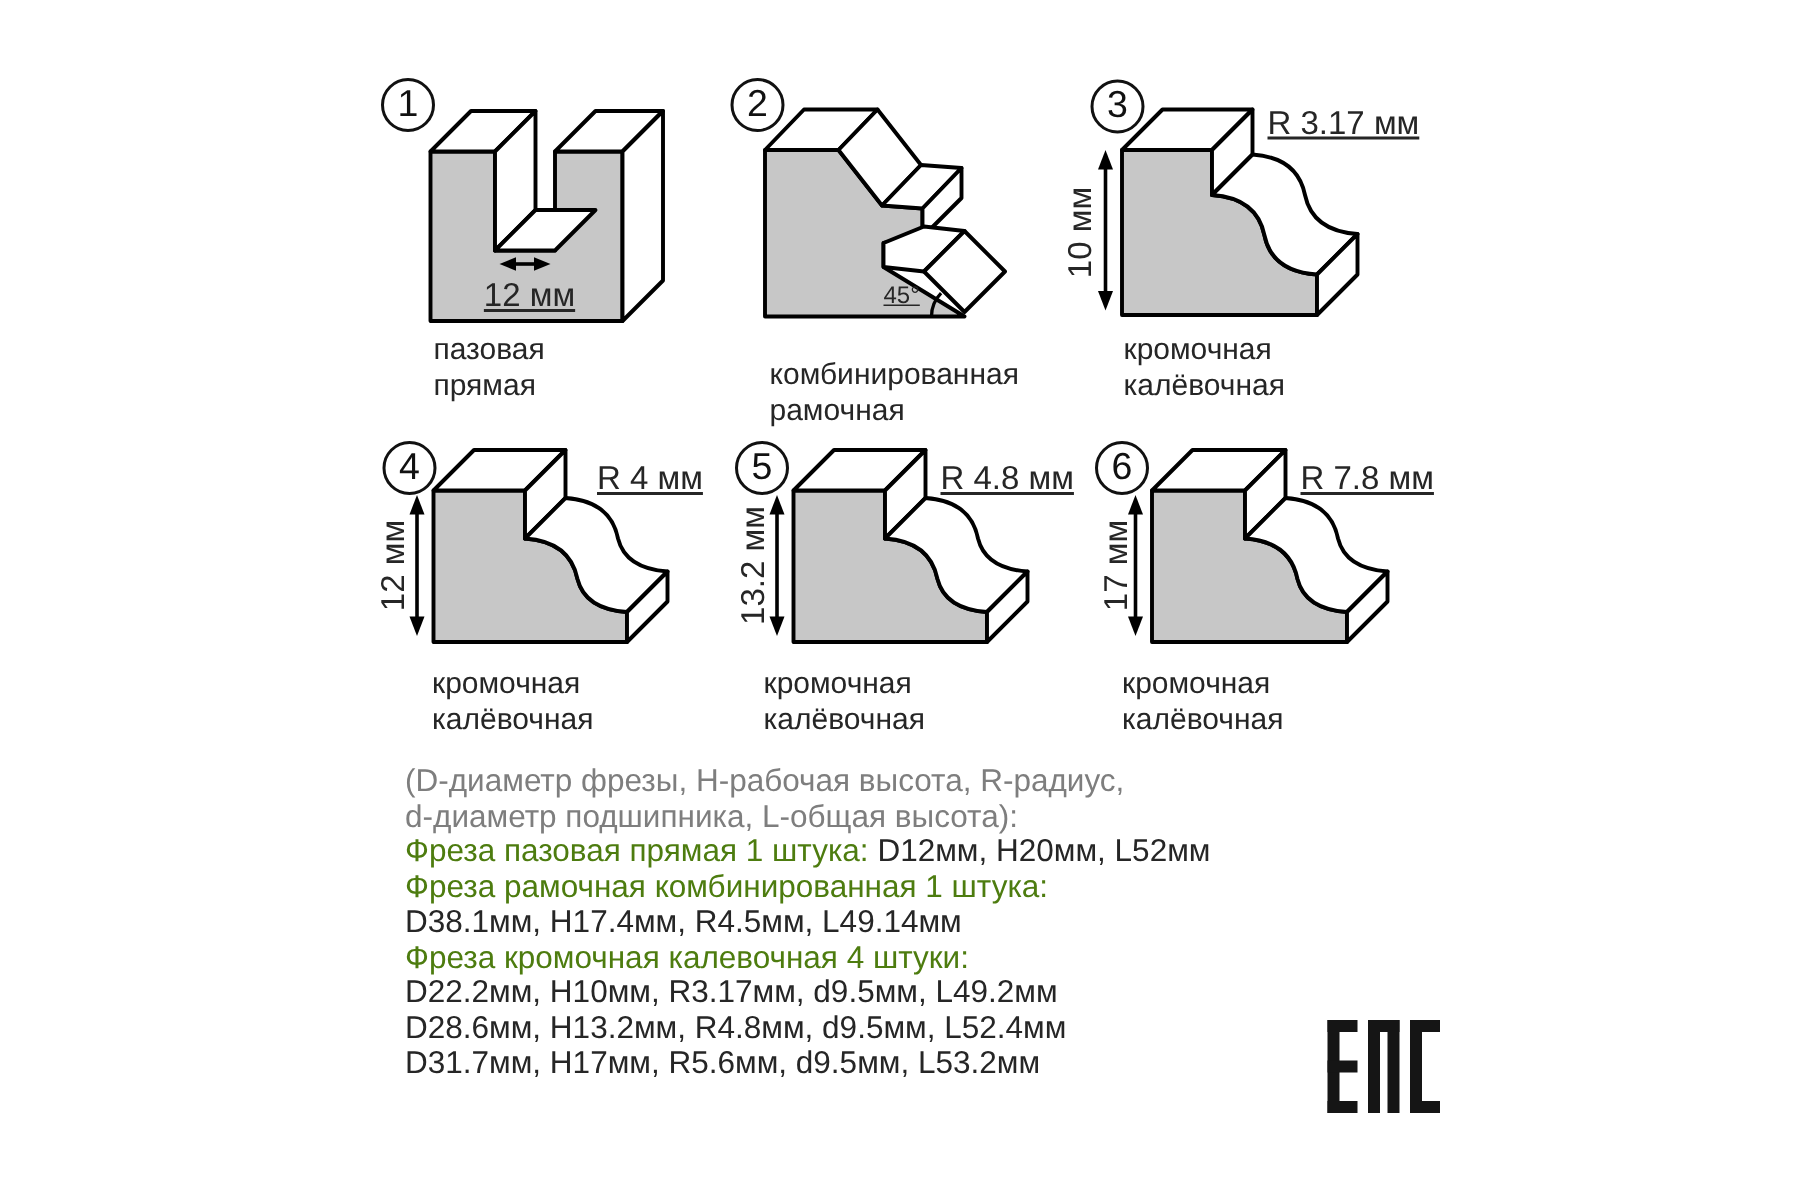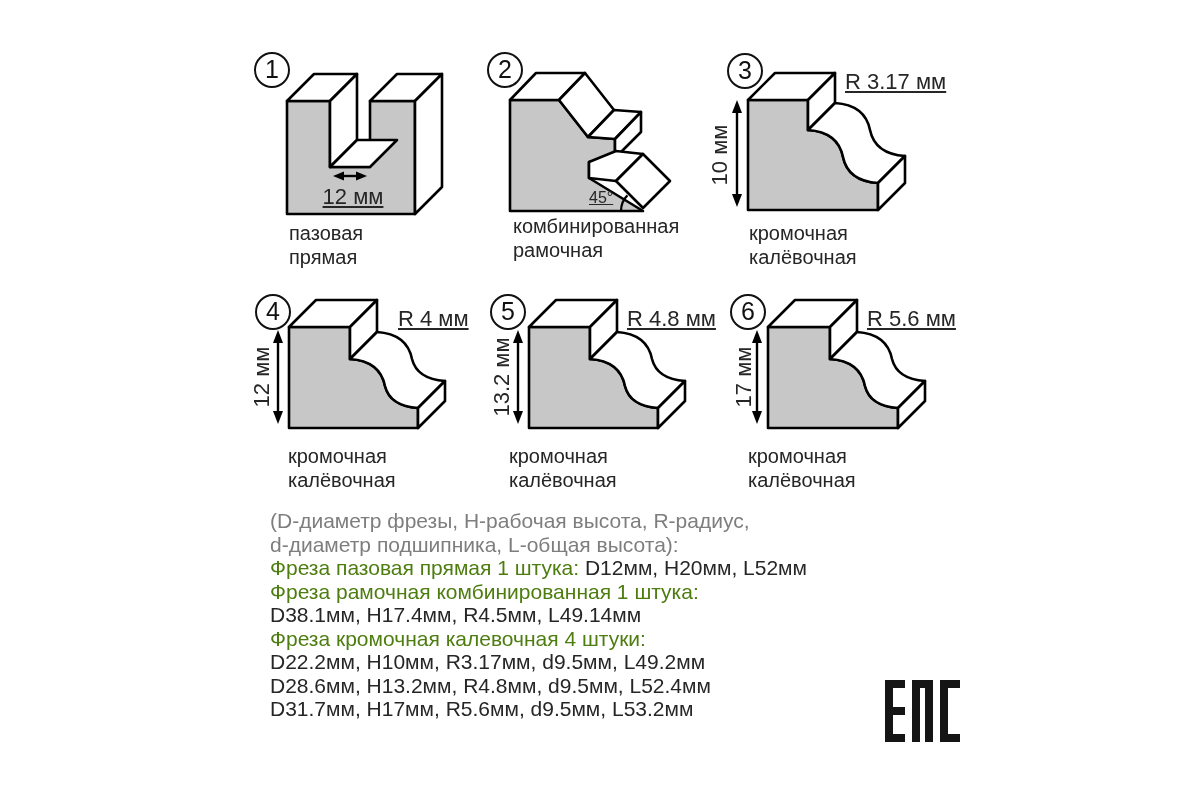--- a/index.html
+++ b/index.html
@@ -117,32 +117,32 @@
   <div class="num" style="left:727px;top:53px">3</div>
   <div class="num" style="left:255px;top:294px">4</div>
   <div class="num" style="left:490px;top:294px">5</div>
   <div class="num" style="left:730px;top:294px">6</div>
 
   <div class="dim" style="left:320px;top:184px;width:66px;text-align:center">12 мм</div>
   <div class="dim" style="left:589px;top:189px;font-size:16px">45°</div>
   <div class="dim" style="left:845px;top:69px">R 3.17 мм</div>
   <div class="dim" style="left:398px;top:306px">R 4 мм</div>
   <div class="dim" style="left:627px;top:306px">R 4.8 мм</div>
-  <div class="dim" style="left:867px;top:306px">R 5.6 мм</div>
+  <div class="dim" style="left:867px;top:306px">R 7.8 мм</div>
 
   <div class="vlabel" style="left:660px;top:143px">10 мм</div>
   <div class="vlabel" style="left:202px;top:365px">12 мм</div>
   <div class="vlabel" style="left:442px;top:365px">13.2 мм</div>
   <div class="vlabel" style="left:684px;top:365px">17 мм</div>
 
   <div class="cap" style="left:289px;top:222px">
     <div>пазовая</div>
     <div>прямая</div>
   </div>
-  <div class="cap" style="left:513px;top:215px">
+  <div class="cap" style="left:513px;top:239px">
     <div>комбинированная</div>
     <div>рамочная</div>
   </div>
   <div class="cap" style="left:749px;top:222px">
     <div>кромочная</div>
     <div>калёвочная</div>
   </div>
   <div class="cap" style="left:288px;top:445px">
     <div>кромочная</div>
     <div>калёвочная</div>

